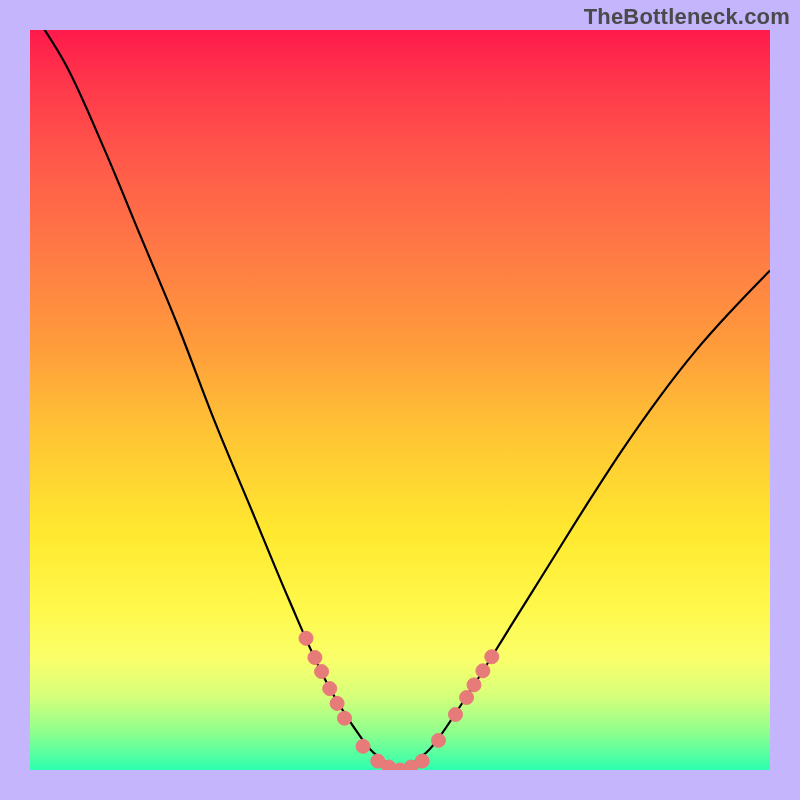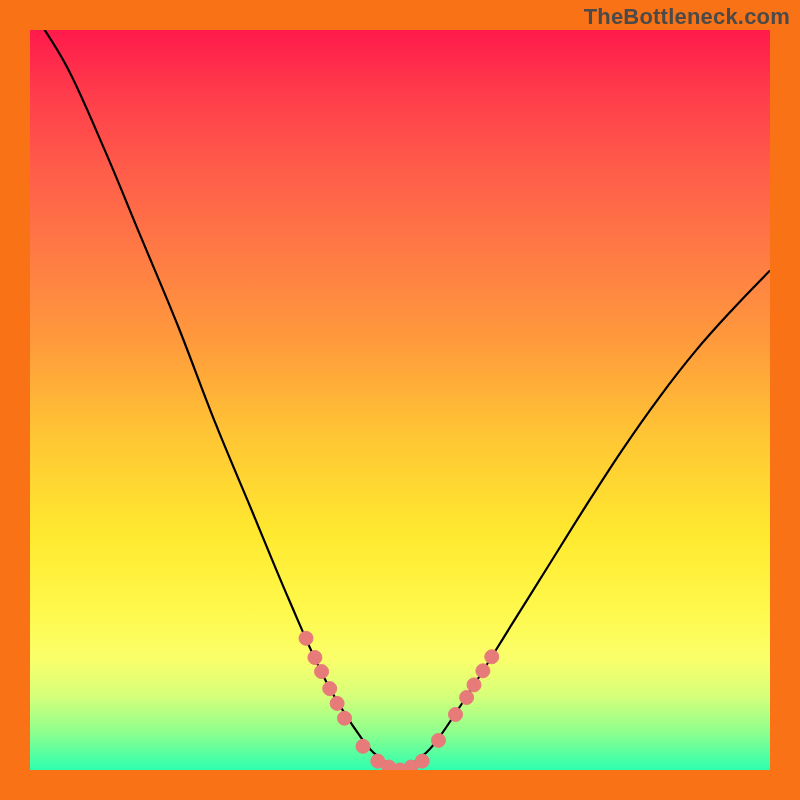--- a/index.html
+++ b/index.html
@@ -10,21 +10,21 @@
     overflow: hidden;
     background: #000;
     font-family: Arial, Helvetica, sans-serif;
   }
   .frame {
     position: absolute;
     top: 0;
     left: 0;
     width: 800px;
     height: 800px;
-    background: #f97316;
+    background: #c4b5fd;
     text-decoration: underline;
   }
   .plot-area {
     position: absolute;
     top: 30px;
     left: 30px;
     width: 740px;
     height: 740px;
     overflow: hidden;
   }

